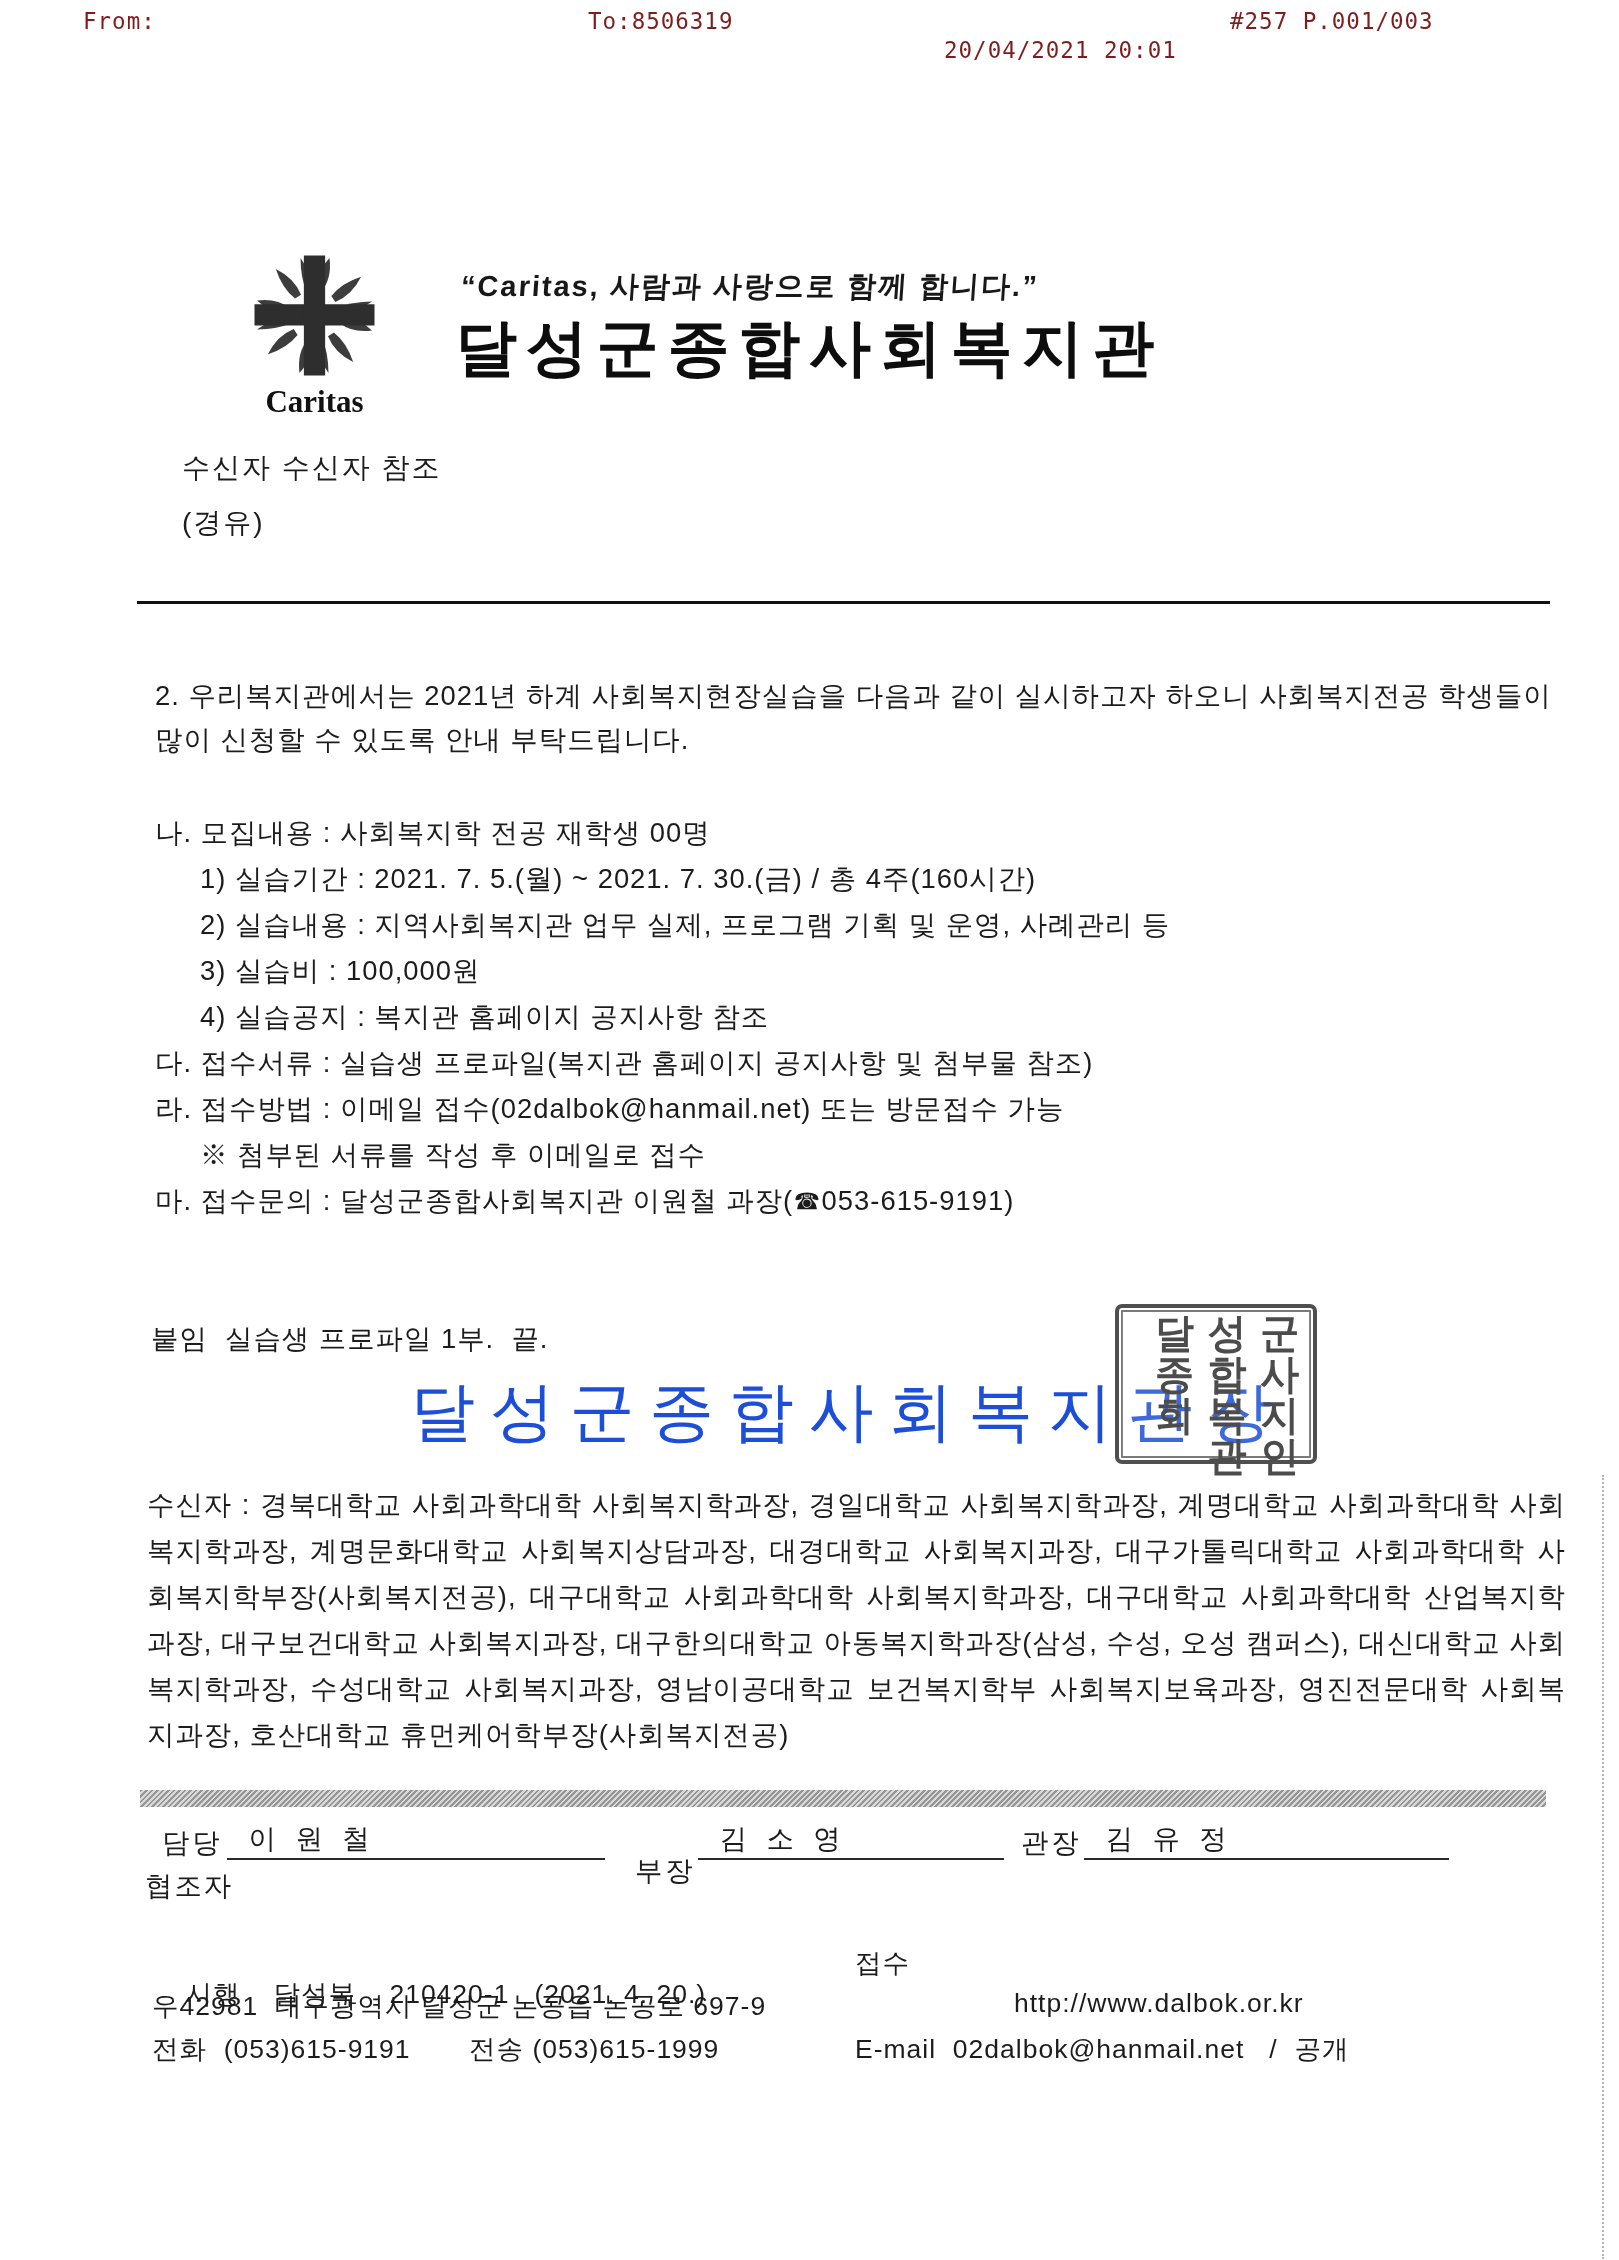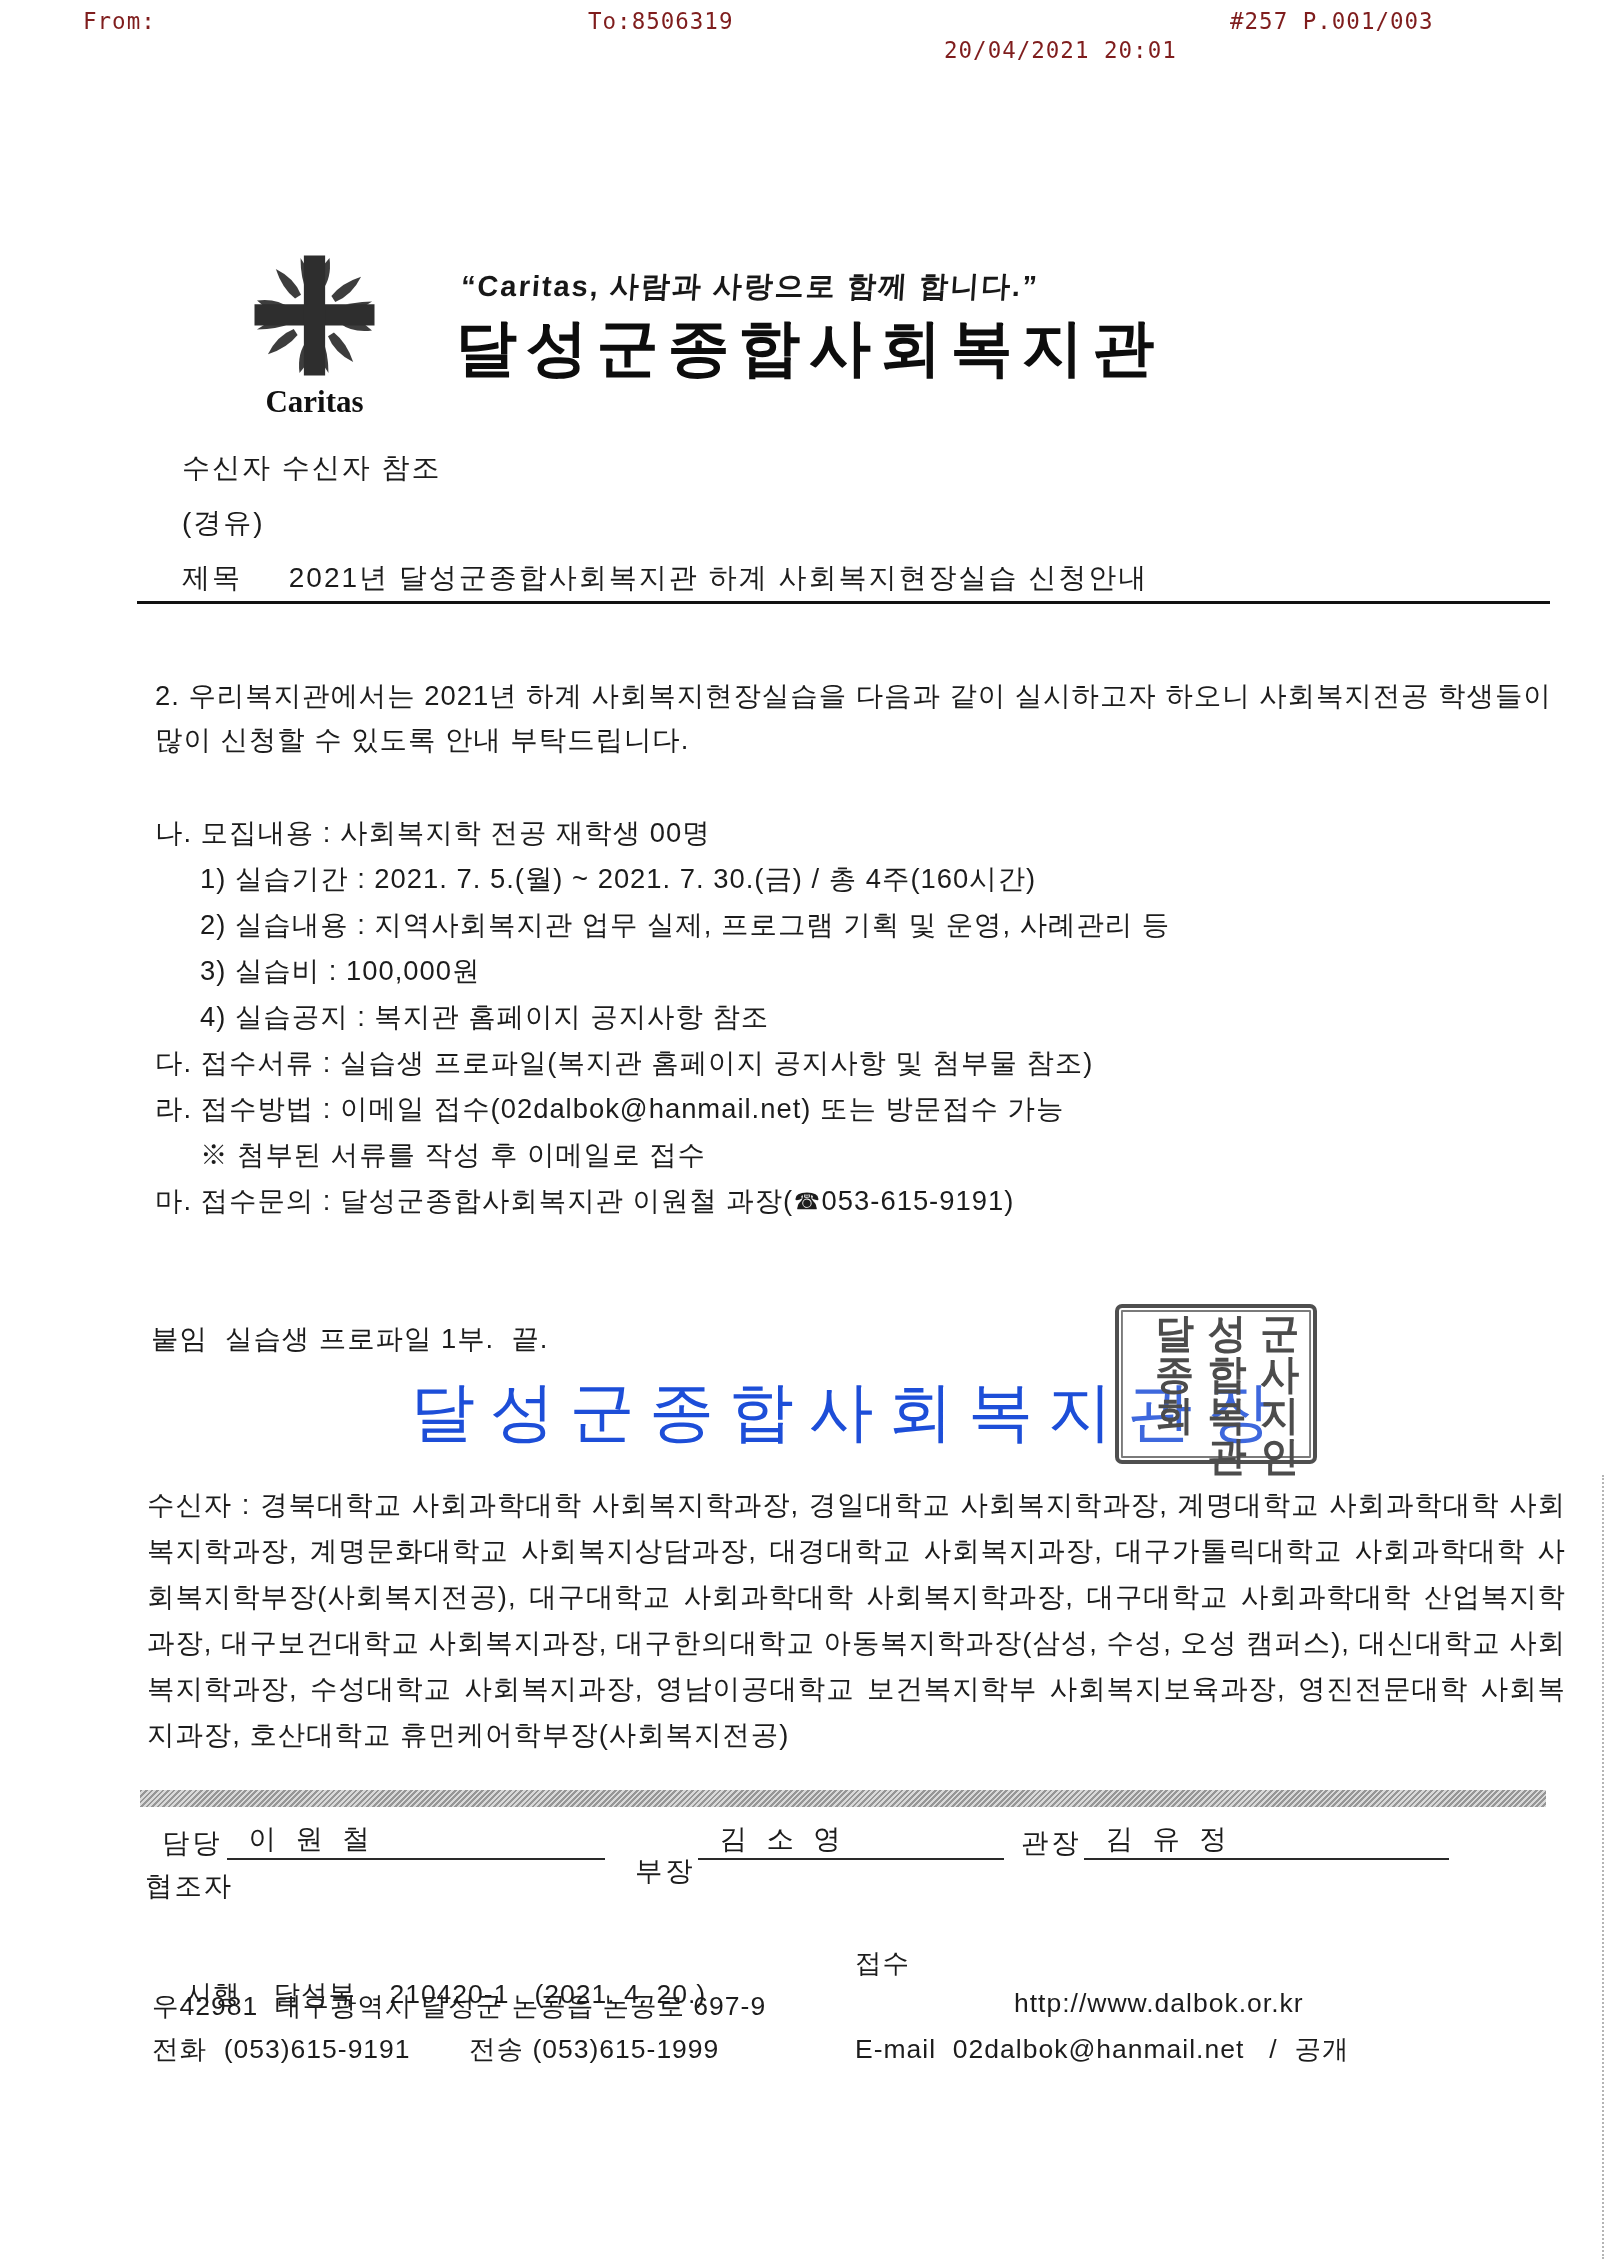--- a/index.html
+++ b/index.html
@@ -156,24 +156,20 @@
       </g>
     </svg>
     <div class="logo-caption">Caritas</div>
   </div>
 
   <div class="abs slogan">“Caritas, 사람과 사랑으로 함께 합니다.”</div>
   <div class="abs org-title">달성군종합사회복지관</div>
 
   <div class="abs meta-line m-recv">수신자 수신자 참조</div>
   <div class="abs meta-line m-via">(경유)</div>
-  <div class="abs meta-line m-subj">
-    <span class="subj-label">제목</span>
-    <span>2021년 달성군종합사회복지관 하계 사회복지현장실습 신청안내</span>
-  </div>
   <div class="abs subject-rule"></div>
 
   <div class="abs body-par p2">2. 우리복지관에서는 2021년 하계 사회복지현장실습을 다음과 같이 실시하고자 하오니 사회복지전공 학생들이 많이 신청할 수 있도록 안내 부탁드립니다.</div>
 
   <div class="abs notice">
     <div>나. 모집내용 : 사회복지학 전공 재학생 00명</div>
     <div class="ind1">1) 실습기간 : 2021. 7. 5.(월) ~ 2021. 7. 30.(금) / 총 4주(160시간)</div>
     <div class="ind1">2) 실습내용 : 지역사회복지관 업무 실제, 프로그램 기획 및 운영, 사례관리 등</div>
     <div class="ind1">3) 실습비 : 100,000원</div>
     <div class="ind1">4) 실습공지 : 복지관 홈페이지 공지사항 참조</div>

